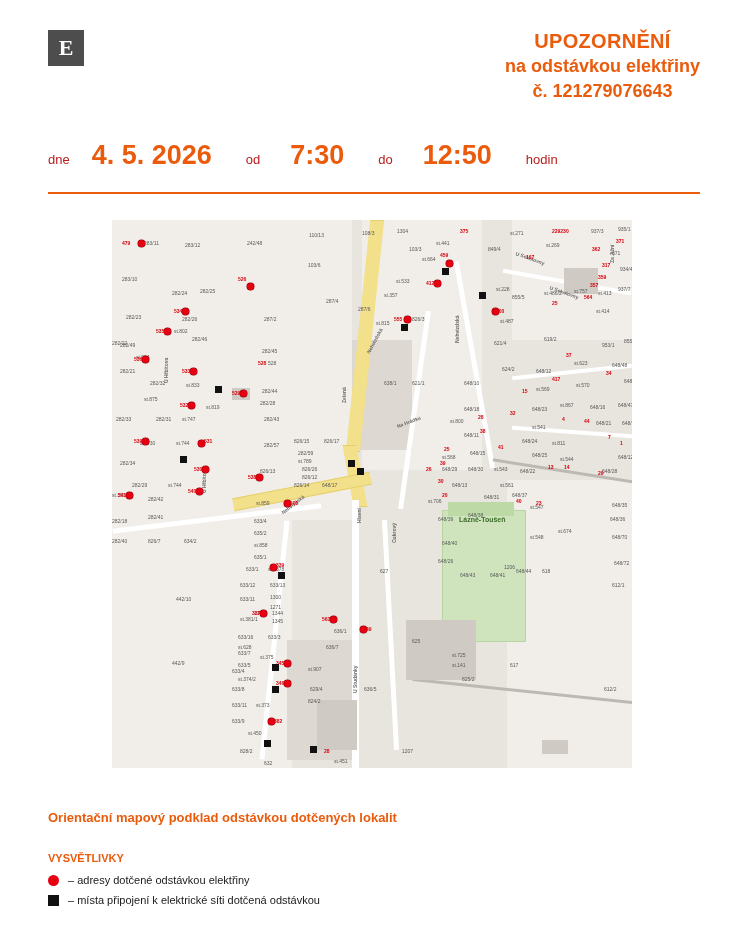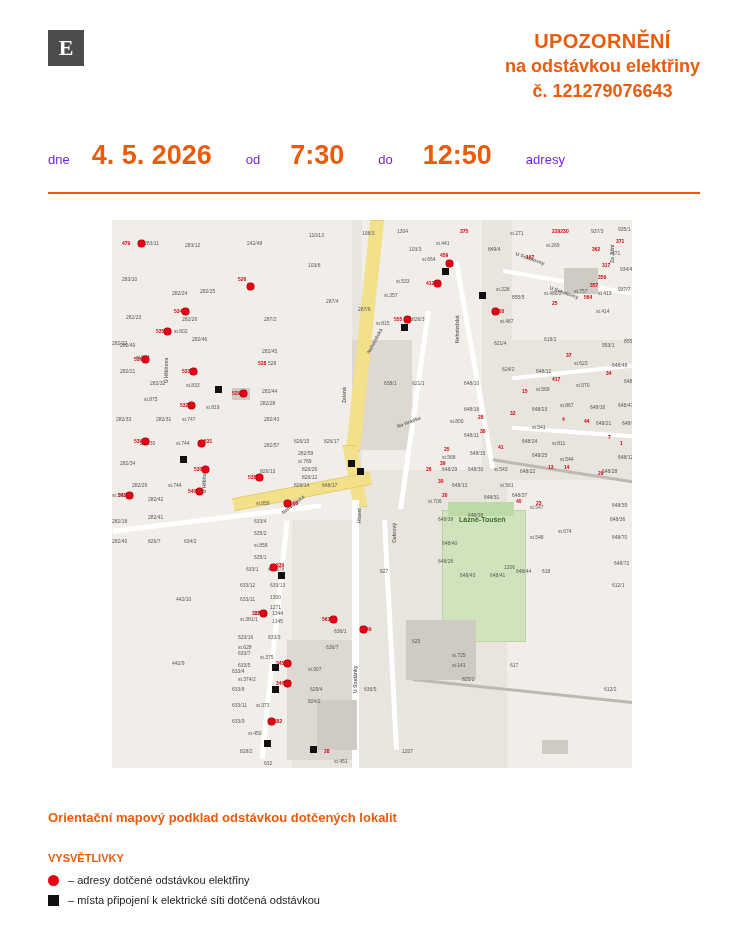--- a/index.html
+++ b/index.html
@@ -87,21 +87,21 @@
     position: absolute;
     left: 48px;
     right: 44px;
     top: 0;
     height: 50px;
     display: flex;
     align-items: baseline;
   }
   .lbl {
     font-size: 13px;
-    color: #6d28d9;
+    color: #b91c1c;
     font-weight: normal;
   }
   .big {
     font-size: 27px;
     font-weight: bold;
     color: #ea5b0c;
   }
   .sp-a { width: 22px; }
   .sp-b { width: 34px; }
   .sp-c { width: 30px; }
@@ -267,21 +267,21 @@
       <span class="big">4. 5. 2026</span>
       <span class="sp-b"></span>
       <span class="lbl">od</span>
       <span class="sp-c"></span>
       <span class="big">7:30</span>
       <span class="sp-d"></span>
       <span class="lbl">do</span>
       <span class="sp-e"></span>
       <span class="big">12:50</span>
       <span class="sp-f"></span>
-      <span class="lbl">adresy</span>
+      <span class="lbl">hodin</span>
     </div>
     <div class="rule"></div>
   </div>
 
   <div class="map-wrap">
     <div class="map-bg"></div>
 
     <div class="pale" style="left:0;top:0;width:240px;height:300px;"></div>
     <div class="pale" style="left:250px;top:0;width:120px;height:250px;"></div>
     <div class="pale" style="left:400px;top:0;width:120px;height:120px;"></div>

